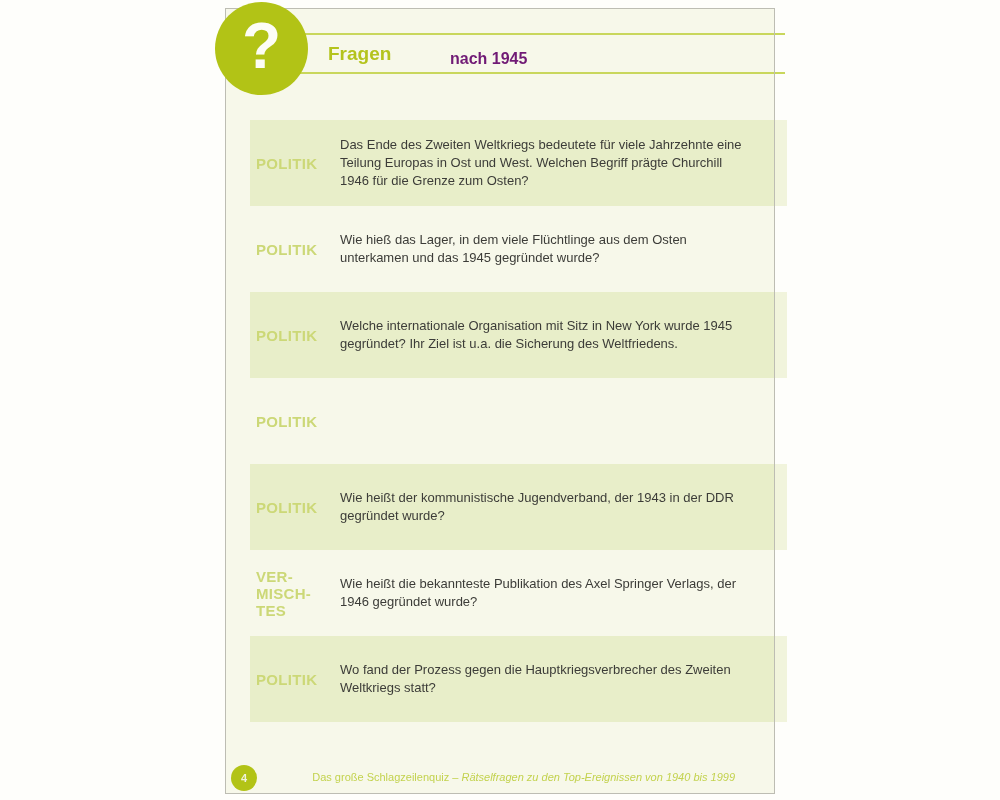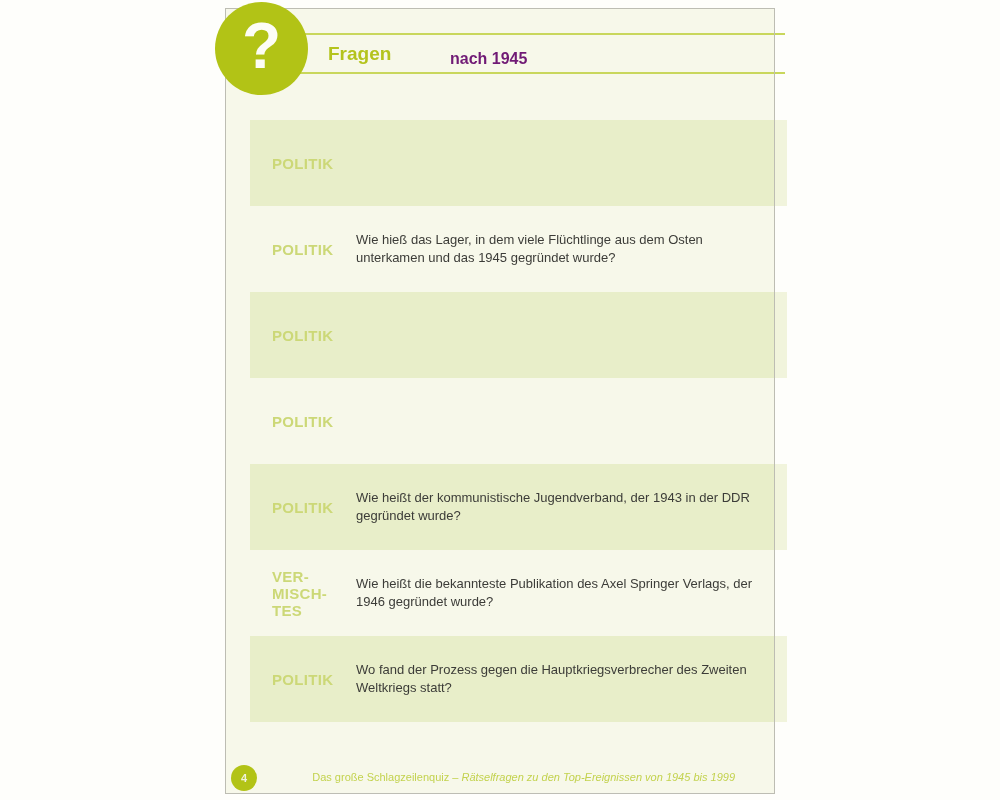--- a/index.html
+++ b/index.html
@@ -99,21 +99,21 @@
     display: flex;
     align-items: center;
   }
   .row.striped {
     background: linear-gradient(to right,
       #e8eec9 0, #e8eec9 525px,
       #f1f4dc 525px, #f1f4dc 100%);
   }
   .category {
     flex: 0 0 84px;
-    margin-left: 22px;
+    margin-left: 6px;
     font-size: 15px;
     font-weight: bold;
     letter-spacing: 0.3px;
     color: #ccd877;
     line-height: 17px;
     white-space: pre-line;
   }
   .question {
     width: 410px;
     font-size: 13px;
@@ -162,27 +162,29 @@
     <div class="badge-circle">
       <span class="qmark">?</span>
     </div>
 
     <div class="page-title">Fragen</div>
     <div class="page-subtitle">nach 1945</div>
 
     <div class="rows">
       <div class="row striped">
         <div class="category">POLITIK</div>
+        <div class="question">Das Ende des Zweiten Weltkriegs bedeutete für viele Jahrzehnte eine Teilung Europas in Ost und West. Welchen Begriff prägte Churchill 1946 für die Grenze zum Osten?</div>
       </div>
       <div class="row">
         <div class="category">POLITIK</div>
         <div class="question">Wie hieß das Lager, in dem viele Flüchtlinge aus dem Osten unterkamen und das 1945 gegründet wurde?</div>
       </div>
       <div class="row striped">
         <div class="category">POLITIK</div>
+        <div class="question">Welche internationale Organisation mit Sitz in New York wurde 1945 gegründet? Ihr Ziel ist u.a. die Sicherung des Weltfriedens.</div>
       </div>
       <div class="row">
         <div class="category">POLITIK</div>
       </div>
       <div class="row striped">
         <div class="category">POLITIK</div>
         <div class="question">Wie heißt der kommunistische Jugendverband, der 1943 in der DDR gegründet wurde?</div>
       </div>
       <div class="row">
         <div class="category">VER-
@@ -194,18 +196,18 @@
         <div class="category">POLITIK</div>
         <div class="question">Wo fand der Prozess gegen die Hauptkriegsverbrecher des Zweiten Weltkriegs statt?</div>
       </div>
     </div>
 
     <div class="page-number-badge">
       <span class="num">4</span>
     </div>
     <div class="book-title">
       <span>Das große Schlagzeilenquiz –</span>
-      <span class="sub">Rätselfragen zu den Top-Ereignissen von 1945 bis 1999</span>
+      <span class="sub">Rätselfragen zu den Top-Ereignissen von 1940 bis 1999</span>
     </div>
 
     <div class="page-outline"></div>
   </div>
 </div>
 
 </body></html>

